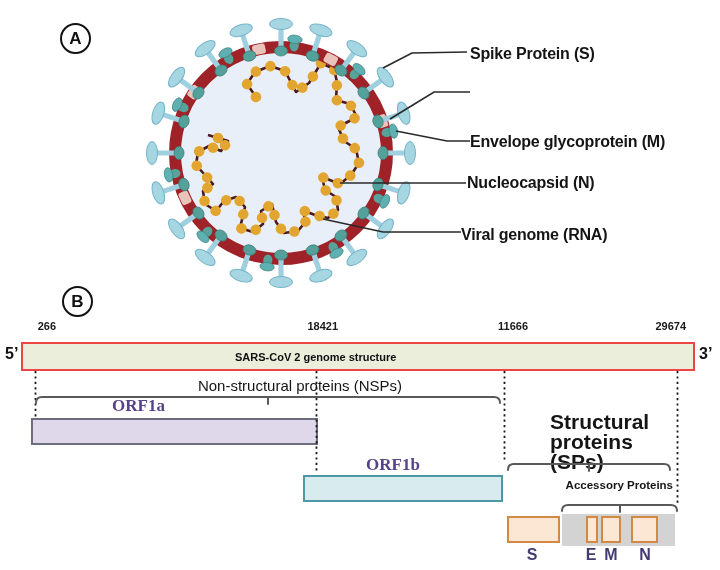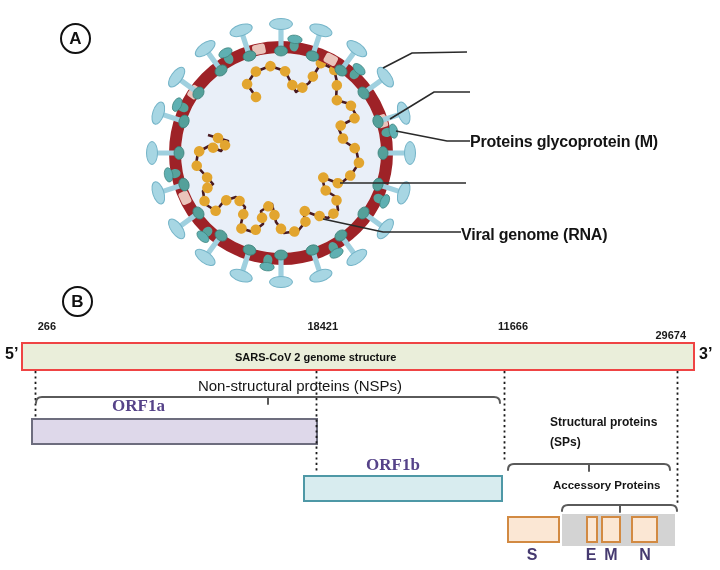--- a/index.html
+++ b/index.html
@@ -11,22 +11,22 @@
   .vlabel{font-weight:bold;font-size:16px;color:#141414;white-space:nowrap;letter-spacing:-0.2px;}
   .posnum{font-weight:bold;font-size:11px;color:#1a1a1a;width:50px;text-align:right;}
   .prime{font-weight:bold;font-size:16px;color:#111;}
   .genome-bar{left:21px;top:342px;width:670px;height:25px;background:#eaeeda;border:2px solid #ef4444;}
   .genome-bar-label{position:absolute;left:212px;top:50%;transform:translateY(-50%);
     font-weight:bold;font-size:11px;color:#101010;white-space:nowrap;}
   .nsp-label{left:170px;top:377px;width:260px;text-align:center;font-weight:normal;font-size:15px;white-space:nowrap;}
   .orf-label{font-weight:bold;font-size:17px;color:#564389;white-space:nowrap;font-family:Liberation Serif, serif;}
   .orf1a-box{left:31px;top:418px;width:283px;height:23px;background:#ded8ea;border:2px solid #6d6d7e;}
   .orf1b-box{left:303px;top:475px;width:196px;height:23px;background:#d8ecef;border:2px solid #4e98a6;}
-  .sp-label{left:550px;top:412px;width:120px;font-weight:bold;font-size:12px;line-height:20px;}
-  .acc-label{left:553px;top:479px;width:120px;text-align:left;font-weight:bold;font-size:11.5px;white-space:nowrap;}
+  .sp-label{left:550px;top:412px;width:120px;font-weight:bold;font-size:21px;line-height:20px;}
+  .acc-label{left:553px;top:479px;width:120px;text-align:right;font-weight:bold;font-size:11.5px;white-space:nowrap;}
   .gray-strip{left:562px;top:514px;width:113px;height:32px;background:#d3d3d3;}
   .gene-box{top:516px;height:23px;background:#fbe7d4;border:2px solid #d28a42;}
   .gene-letter{top:546px;width:24px;text-align:center;font-weight:bold;font-size:16px;color:#463a70;}
   svg{position:absolute;left:0;top:0;pointer-events:none;}
 </style>
 </head>
 <body>
 
 <div id="canvas">
 
@@ -97,29 +97,31 @@
 
     <g stroke="#2a2a2a" stroke-width="1.7" fill="none">
       <path d="M383 68 L412 53 L467 52"></path>
       <path d="M390 119 L434 92 L470 92"></path>
       <path d="M396 131 L447 141 L470 141"></path>
       <path d="M340 183 L466 183"></path>
       <path d="M323 219 L383 232 L461 232"></path>
     </g>
   </svg>
 
-  <div class="abs vlabel" style="left:470px;top:133px;">Proteins glycoprotein (M)</div>
+  <div class="abs vlabel" style="left:470px;top:45px;">Spike Protein (S)</div>
+  <div class="abs vlabel" style="left:470px;top:133px;">Envelope glycoprotein (M)</div>
+  <div class="abs vlabel" style="left:467px;top:174px;">Nucleocapsid (N)</div>
   <div class="abs vlabel" style="left:461px;top:226px;text-align:center;">Viral genome (RNA)</div>
 
   <div class="abs circle-label" style="left:62px;top:286px;">B</div>
 
   <div class="abs posnum" style="left:6px;top:320px;">266</div>
   <div class="abs posnum" style="left:288px;top:320px;">18421</div>
   <div class="abs posnum" style="left:478px;top:320px;">11666</div>
-  <div class="abs posnum" style="left:636px;top:329px;">29674</div>
+  <div class="abs posnum" style="left:636px;top:320px;">29674</div>
 
   <div class="abs prime" style="left:5px;top:345px;">5’</div>
   <div class="abs prime" style="left:699px;top:345px;">3’</div>
 
   <div class="abs genome-bar">
     <span class="genome-bar-label">SARS-CoV 2 genome structure</span>
   </div>
 
   <div class="abs nsp-label">Non-structural proteins (NSPs)</div>
 

